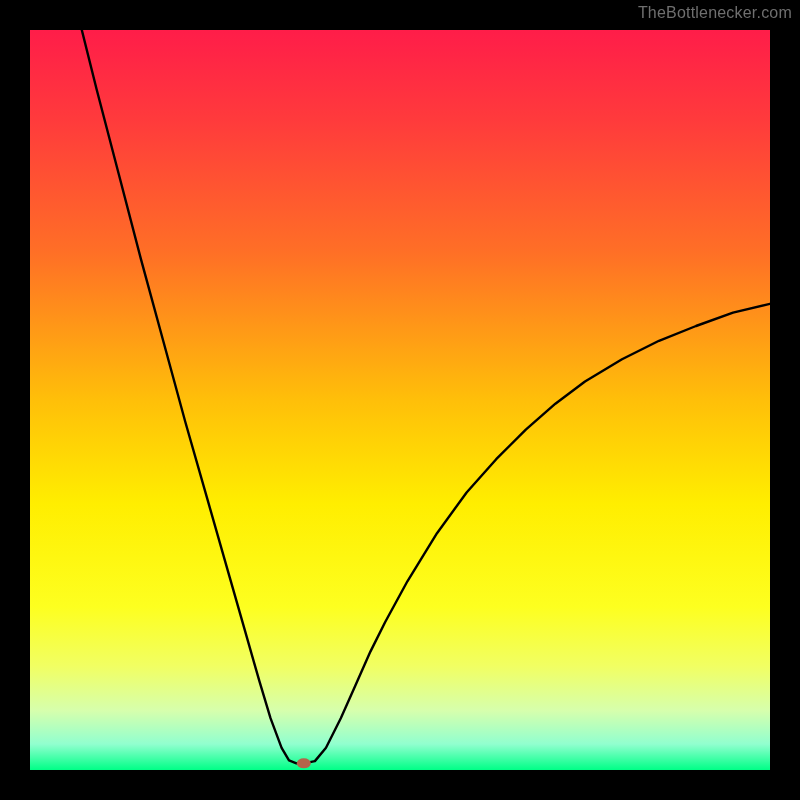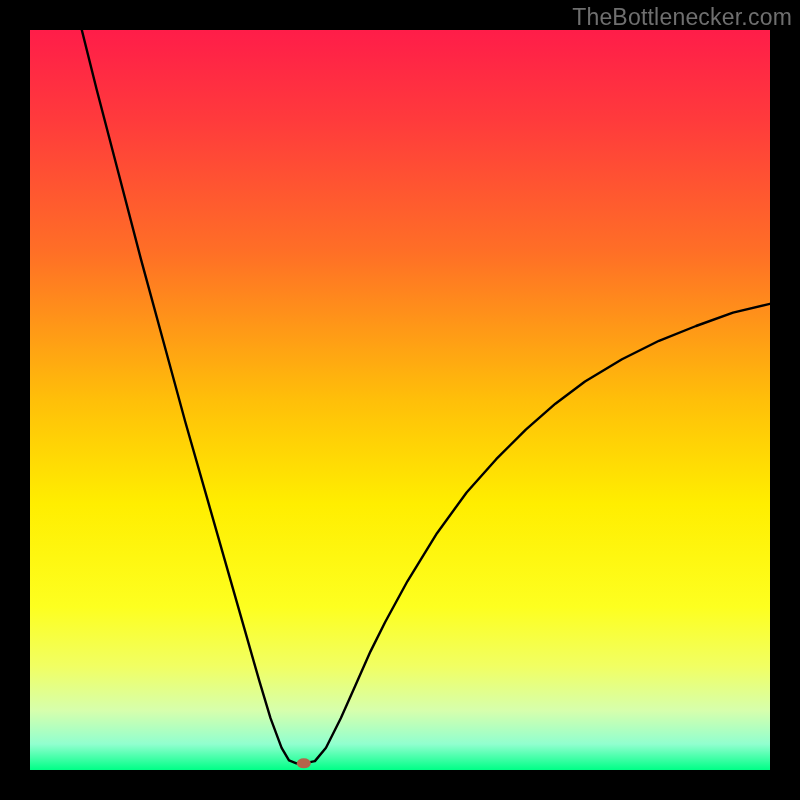--- a/index.html
+++ b/index.html
@@ -23,21 +23,21 @@
     left: 30px;
     top: 30px;
     width: 740px;
     height: 740px;
   }
   .watermark {
     position: absolute;
     top: 4px;
     right: 8px;
     color: #6f6f6f;
-    font-size: 23px;
+    font-size: 16px;
     font-weight: 400;
     letter-spacing: 0.2px;
     user-select: none;
   }
 </style>
 </head>
 <body>
 
 <div class="frame">
   <svg class="plot" viewBox="0 0 740 740" preserveAspectRatio="none">

